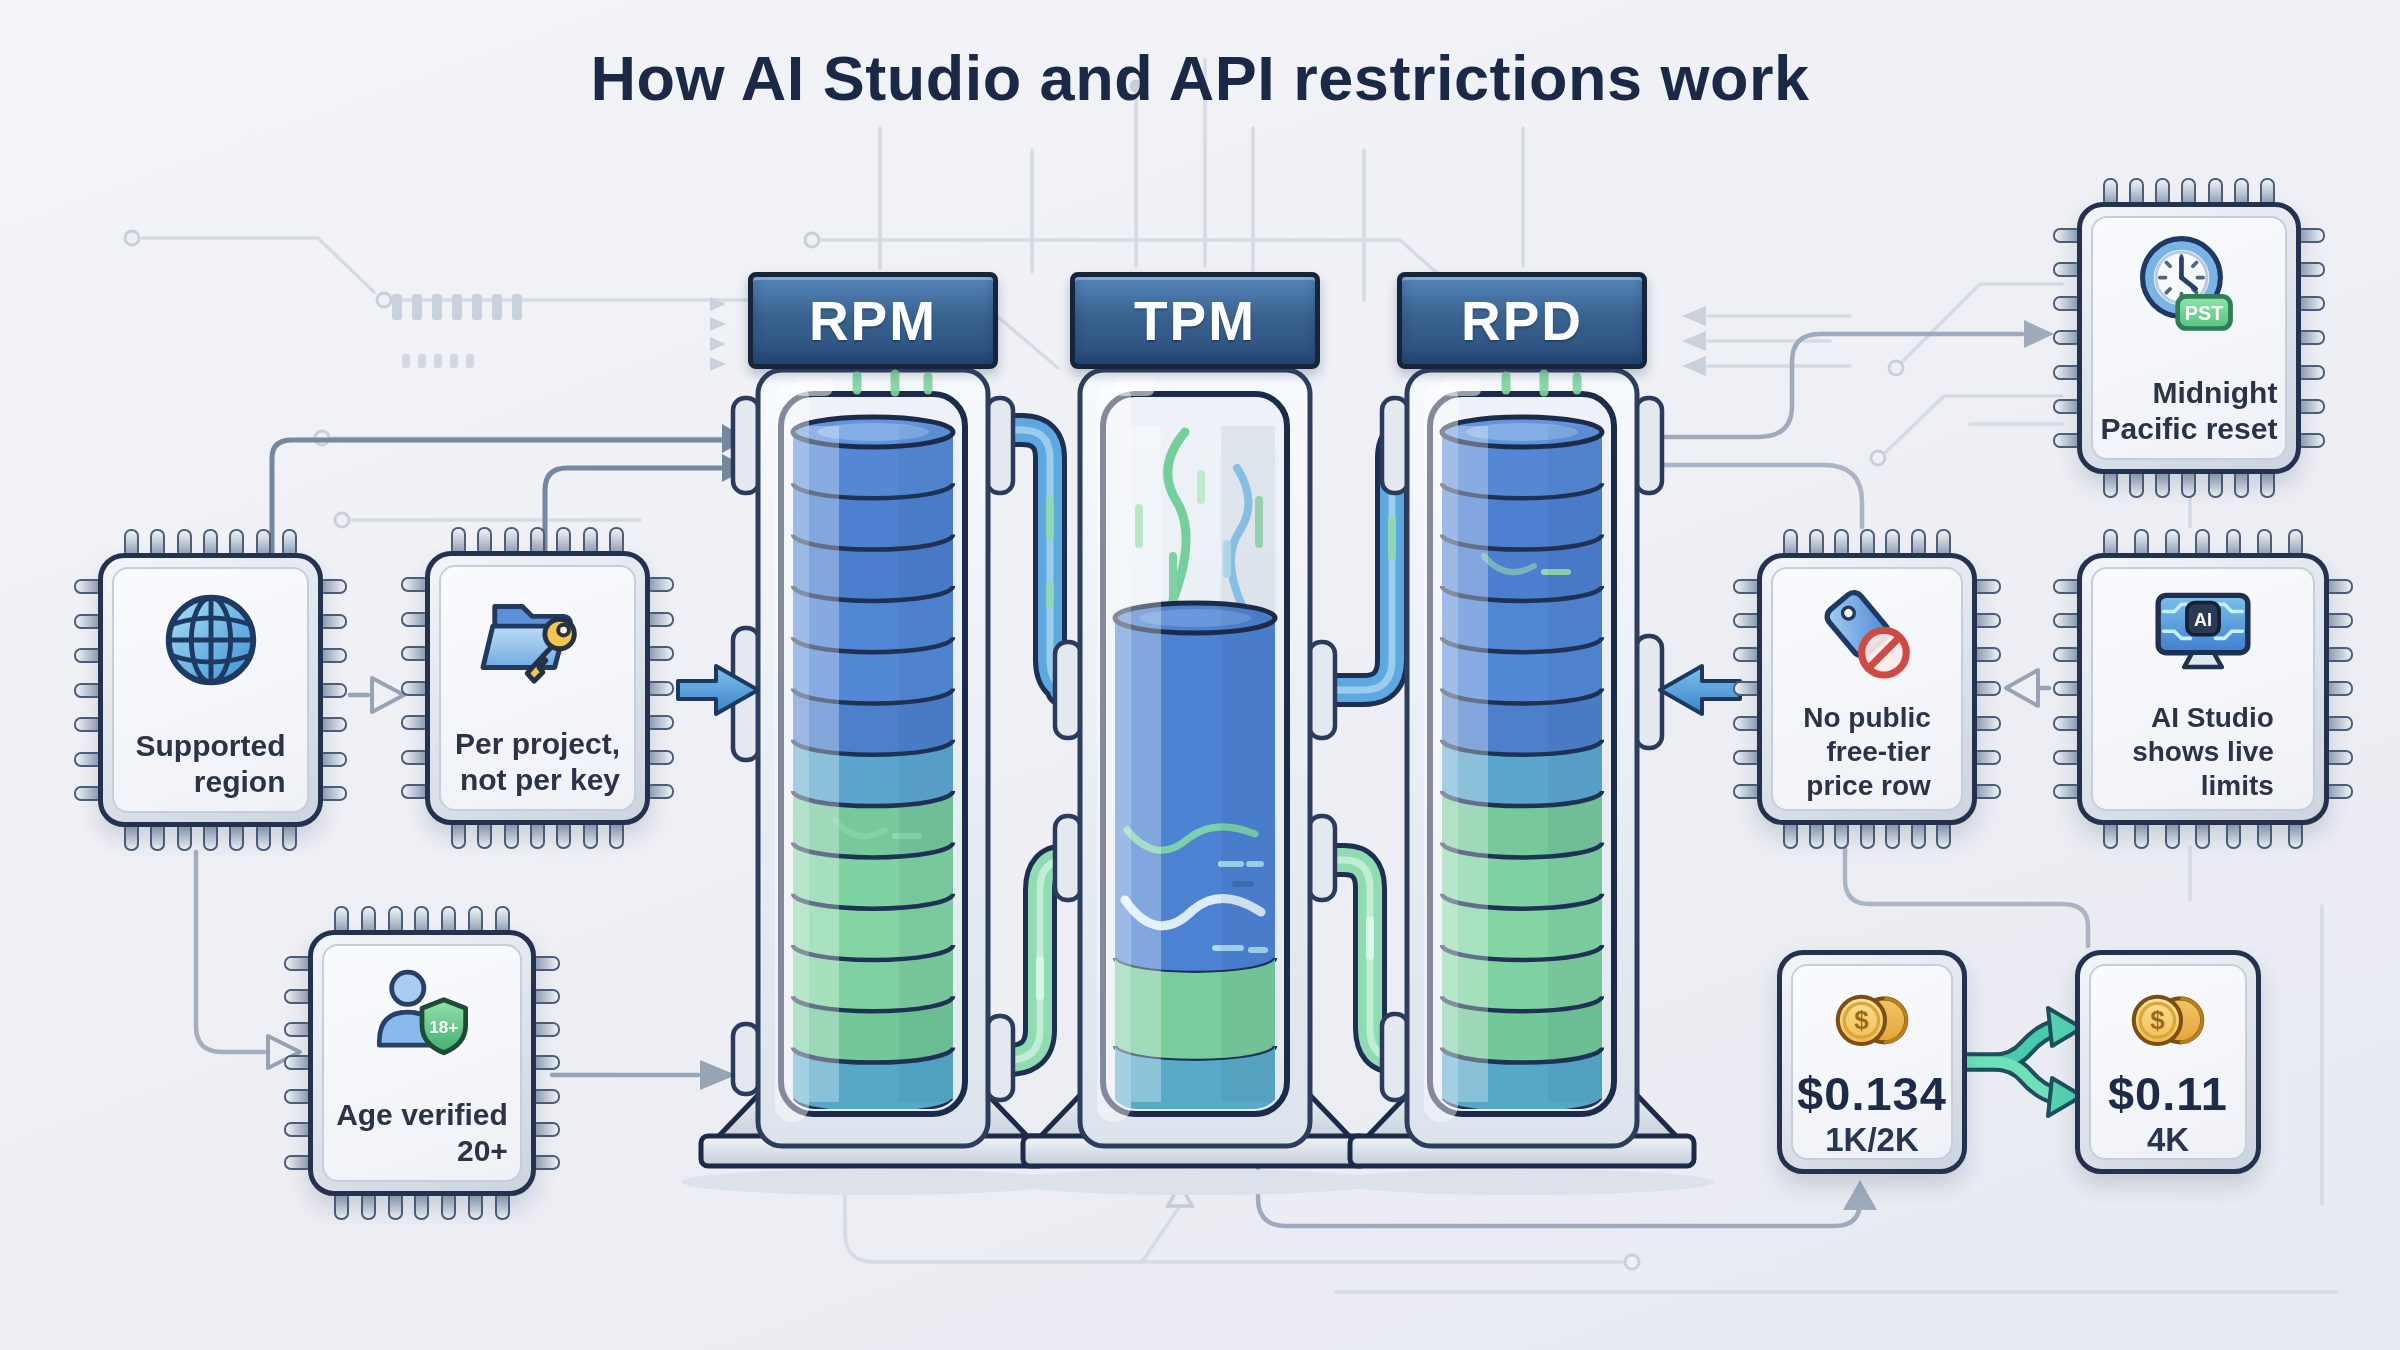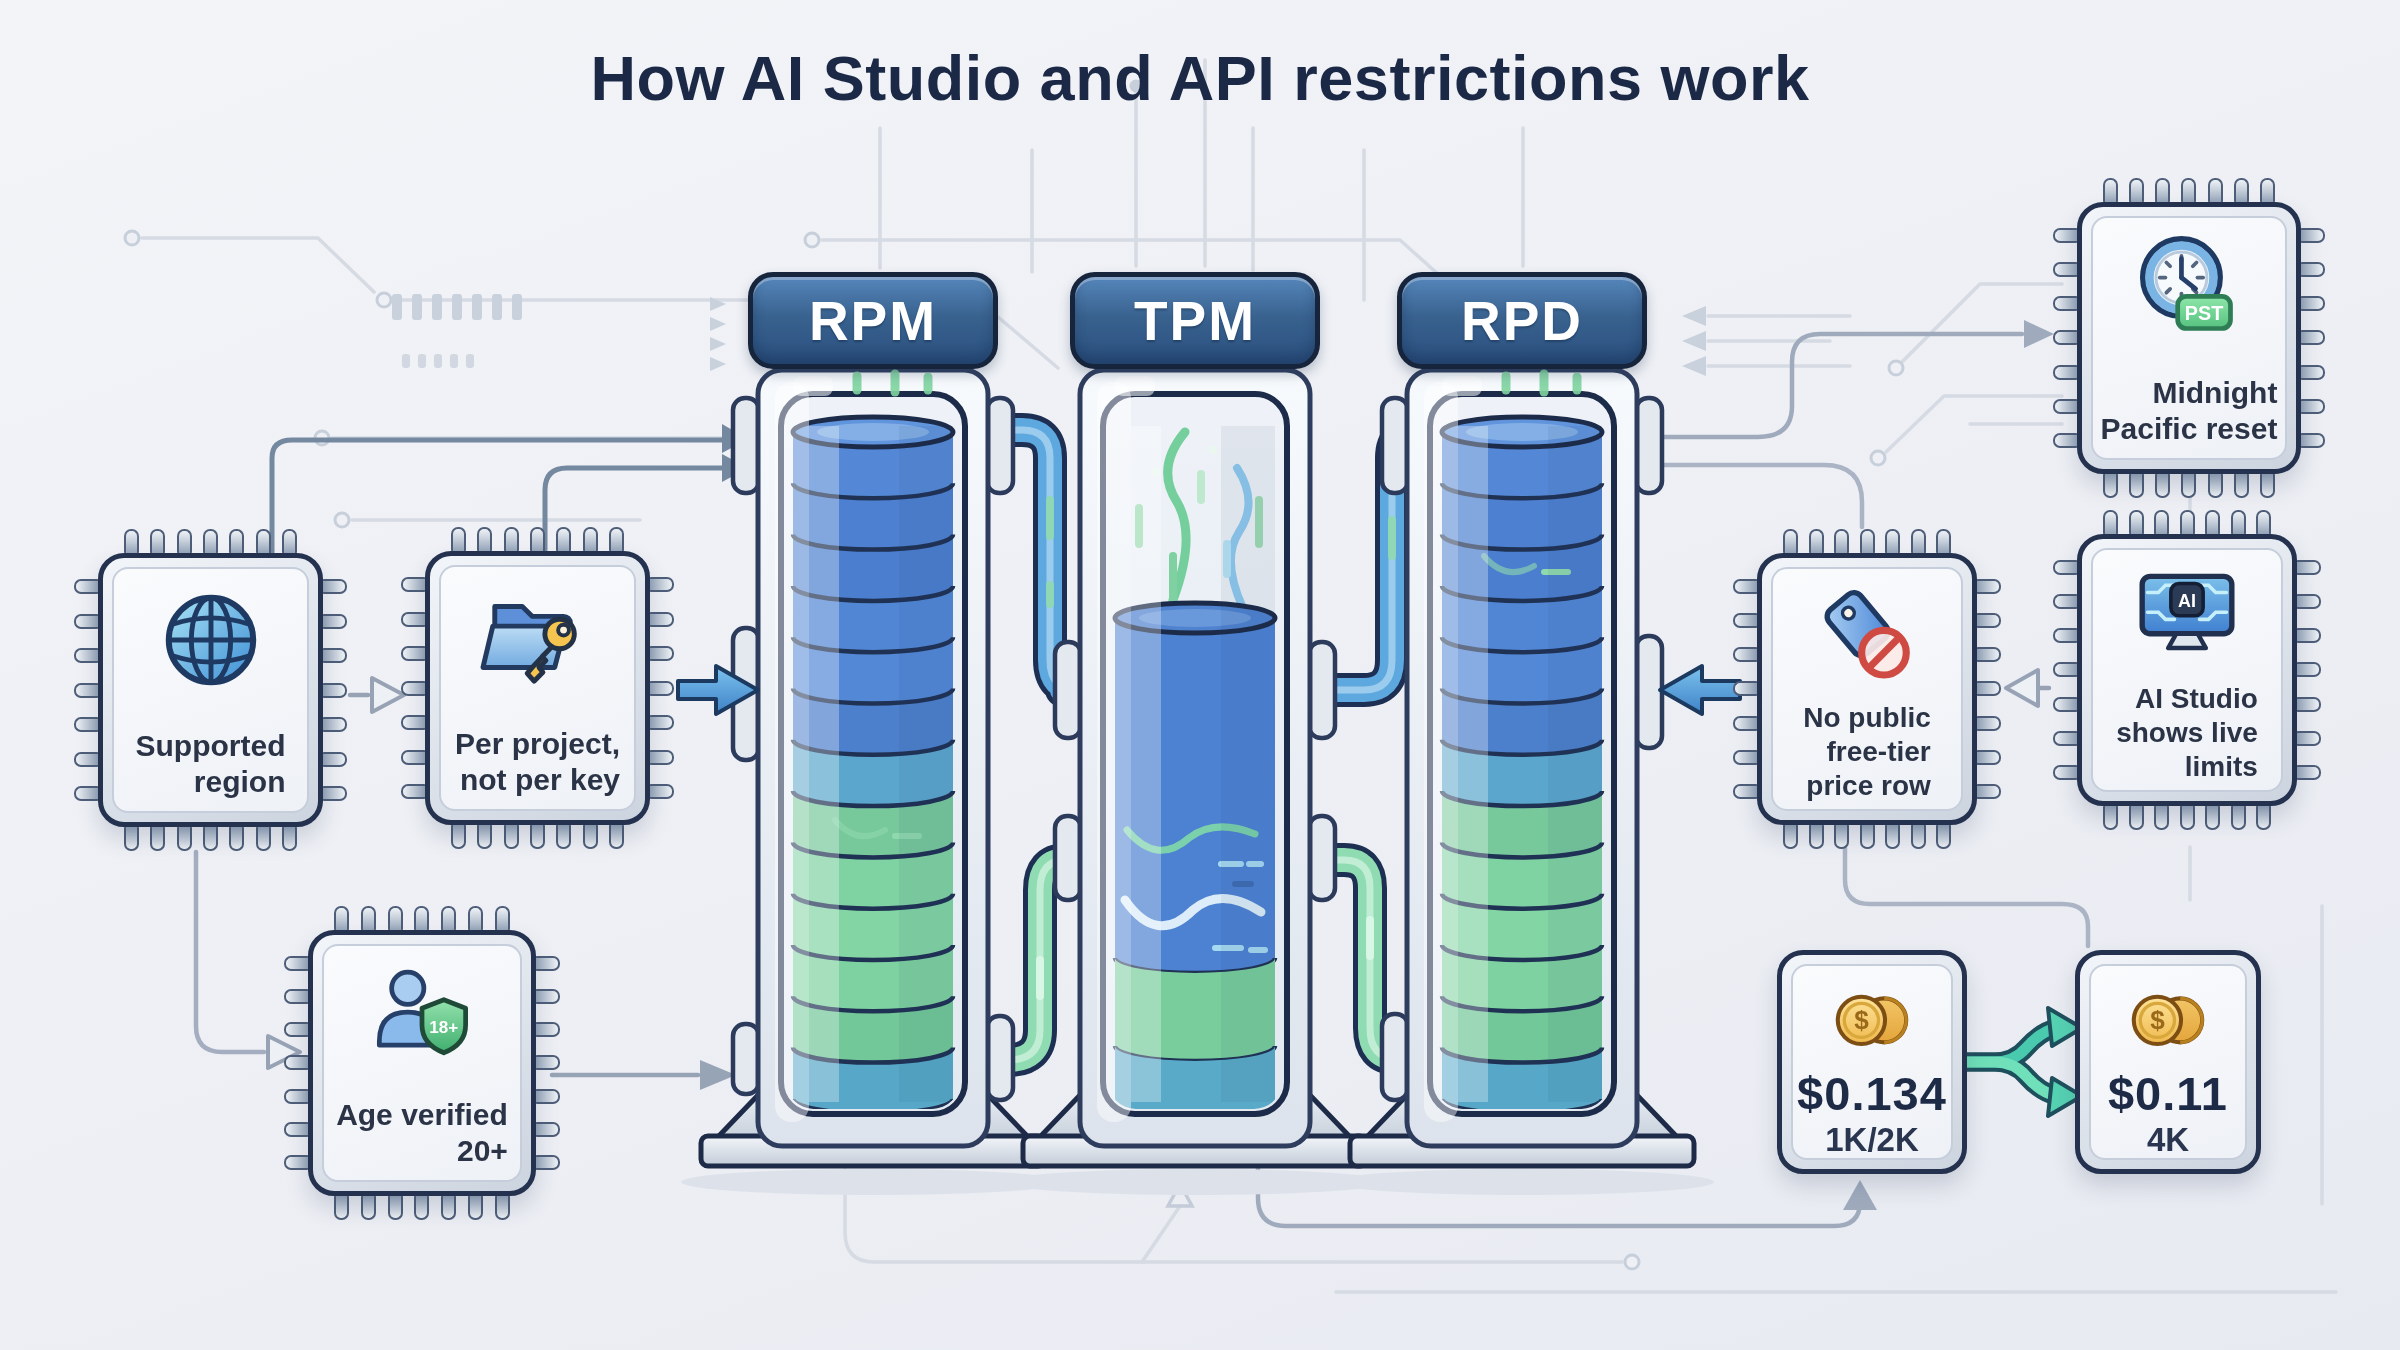--- a/index.html
+++ b/index.html
@@ -4,21 +4,21 @@
 <style>
   html,body{margin:0;padding:0;background:#dfe3ea;}
   .canvas{position:relative;width:2400px;height:1350px;overflow:hidden;
     background:linear-gradient(160deg,#f2f4f8 0%,#edeff4 55%,#e7eaf1 100%);
     font-family:"Liberation Sans",sans-serif;}
   #art{position:absolute;left:0;top:0;}
   .title{position:absolute;top:42px;left:0;width:100%;text-align:center;
     font-size:63px;font-weight:800;color:#1b2947;letter-spacing:.5px;}
   
   .plate{position:absolute;top:272px;width:250px;height:97px;box-sizing:border-box;
-    border:5px solid #16243c;border-radius:25px;
+    border:5px solid #16243c;border-radius:8px;
     background:linear-gradient(180deg,#5586bb 0%,#39628f 45%,#2a4f7e 100%);
     box-shadow:inset 0 3px 0 rgba(255,255,255,.30), inset 0 -8px 12px rgba(10,30,60,.28), 0 6px 12px rgba(40,60,90,.28);
     display:flex;align-items:center;justify-content:center;
     color:#fff;font-size:55px;font-weight:800;letter-spacing:2px;
     text-shadow:0 2px 2px rgba(10,25,50,.35);}
   
   .chip{position:absolute;}
   .chip-body{position:absolute;inset:0;border:5px solid #24324f;border-radius:26px;
     background:linear-gradient(150deg,#f2f5f9 0%,#ccd4df 100%);
     box-shadow:0 12px 22px rgba(45,62,92,.18);z-index:1;}
@@ -664,21 +664,21 @@
         <circle cx="84" cy="80" r="25" fill="#fbe9e7" fill-opacity=".92" stroke="#cf4a43" stroke-width="8"></circle>
         <line x1="67" y1="97" x2="101" y2="63" stroke="#cf4a43" stroke-width="8"></line>
       </svg>
     </div>
     <div class="chip-label small">No public
 free-tier
 price row</div>
   </div>
 </div>
 
-<div class="chip" style="left:2077px;top:534px;width:220px;height:272px">
+<div class="chip" style="left:2077px;top:553px;width:252px;height:272px">
   <div class="pins pins-t">
         <span></span>
         <span></span>
         <span></span>
         <span></span>
         <span></span>
         <span></span>
         <span></span>
       </div>
       <div class="pins pins-b">

